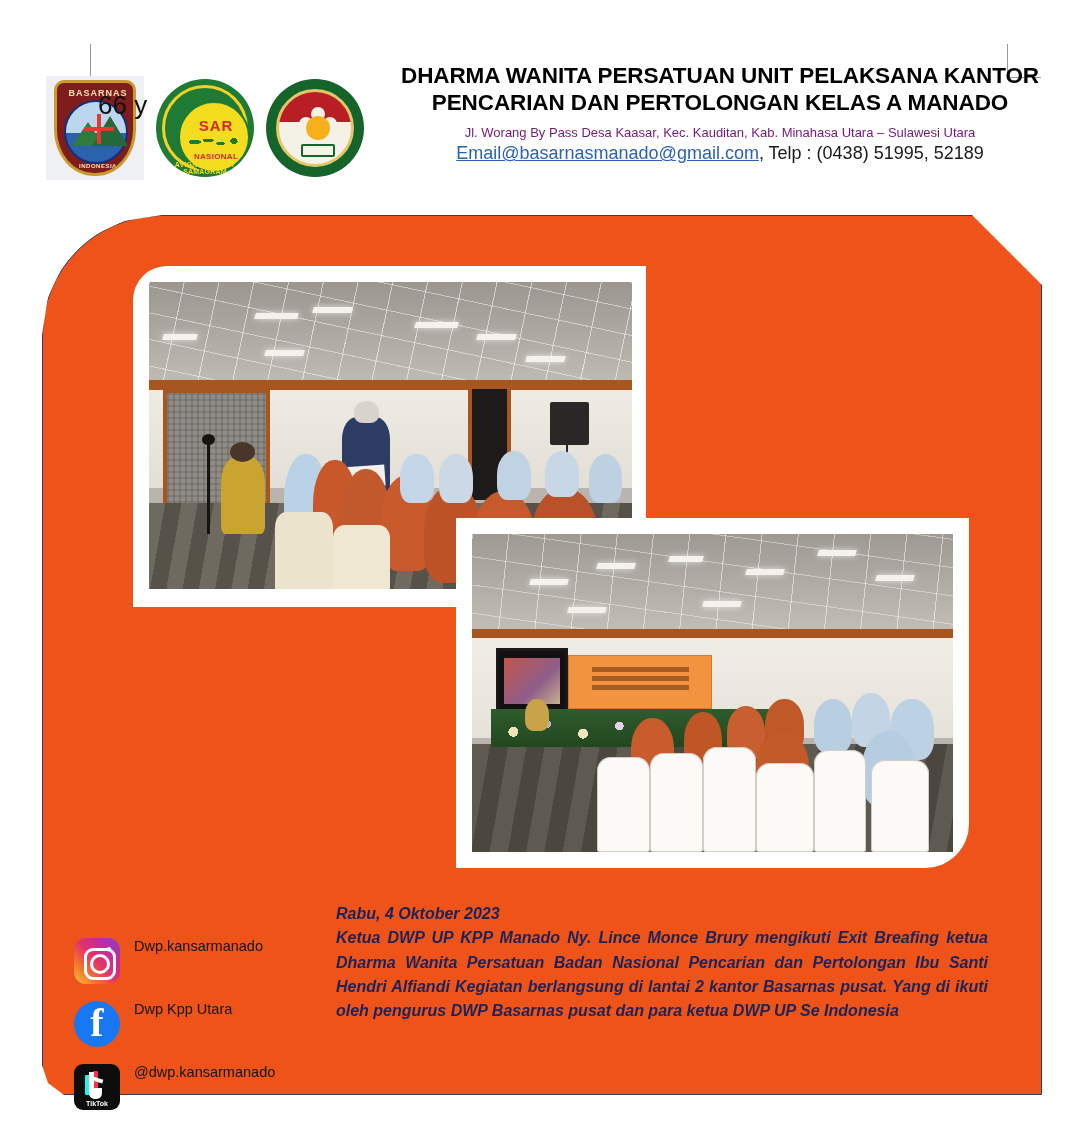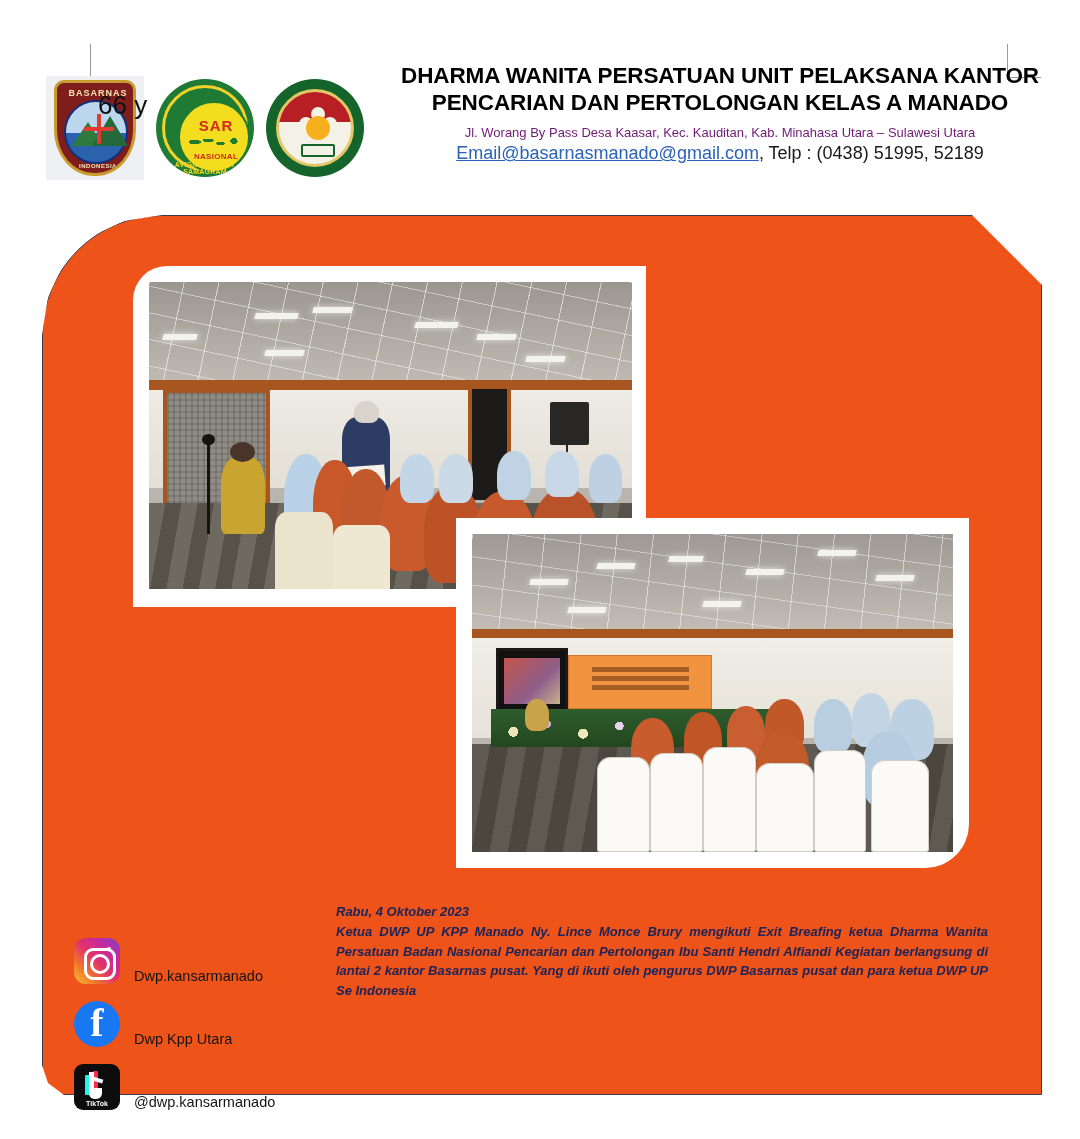--- a/index.html
+++ b/index.html
@@ -429,40 +429,40 @@
     box-shadow: inset 0 0 0 1px rgba(190,186,178,.7);
   }
   .p2-attendee { position: absolute; border-radius: 48% 48% 32% 32%; }
 
   
   .caption {
     position: absolute;
     left: 336px; top: 902px;
     width: 652px;
     color: #1b2358;
-    font-size: 13px;
+    font-size: 16px;
     font-style: italic;
     font-weight: bold;
     line-height: 1.52;
     text-align: justify;
   }
   .caption-date { display: block; text-align: left; }
   .caption-body { display: block; }
 
   
   .socials {
     position: absolute;
     left: 74px; top: 938px;
     display: flex;
     flex-direction: column;
     gap: 17px;
   }
   .social-row {
     display: flex;
-    align-items: flex-end;
+    align-items: flex-start;
     gap: 14px;
   }
   .social-label {
     font-size: 14.5px;
     color: #141414;
     white-space: nowrap;
   }
 
   .ig-icon {
     width: 46px; height: 46px; border-radius: 12px;

